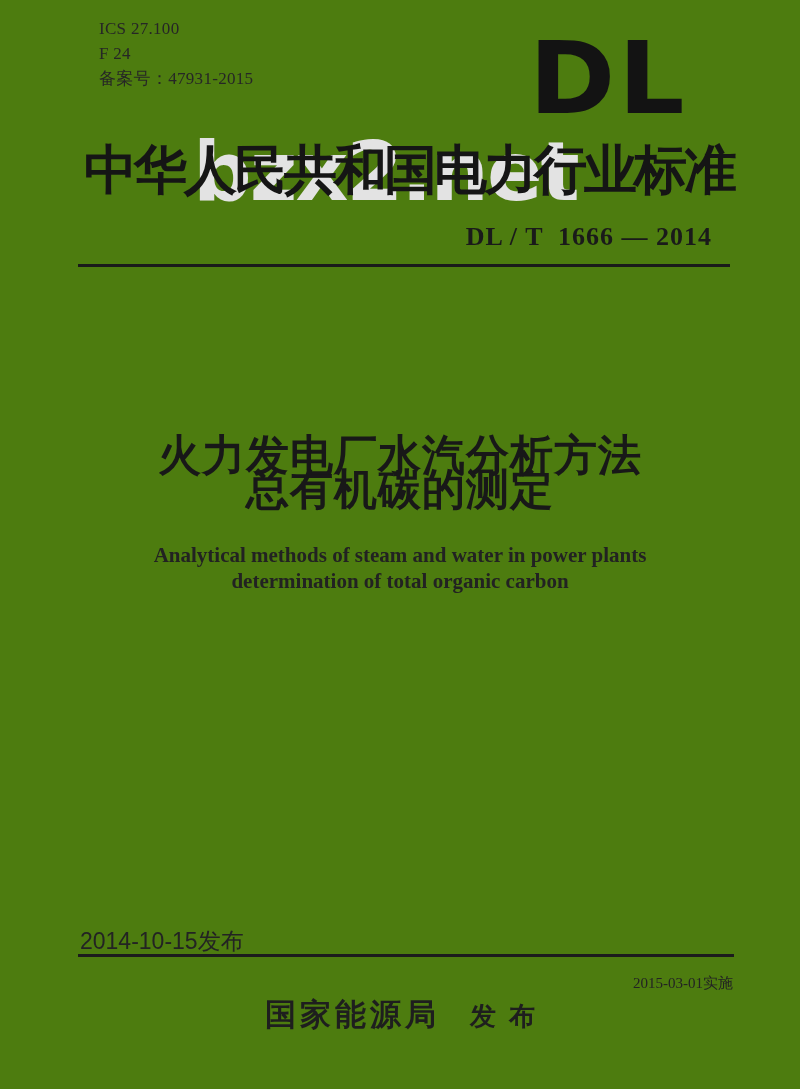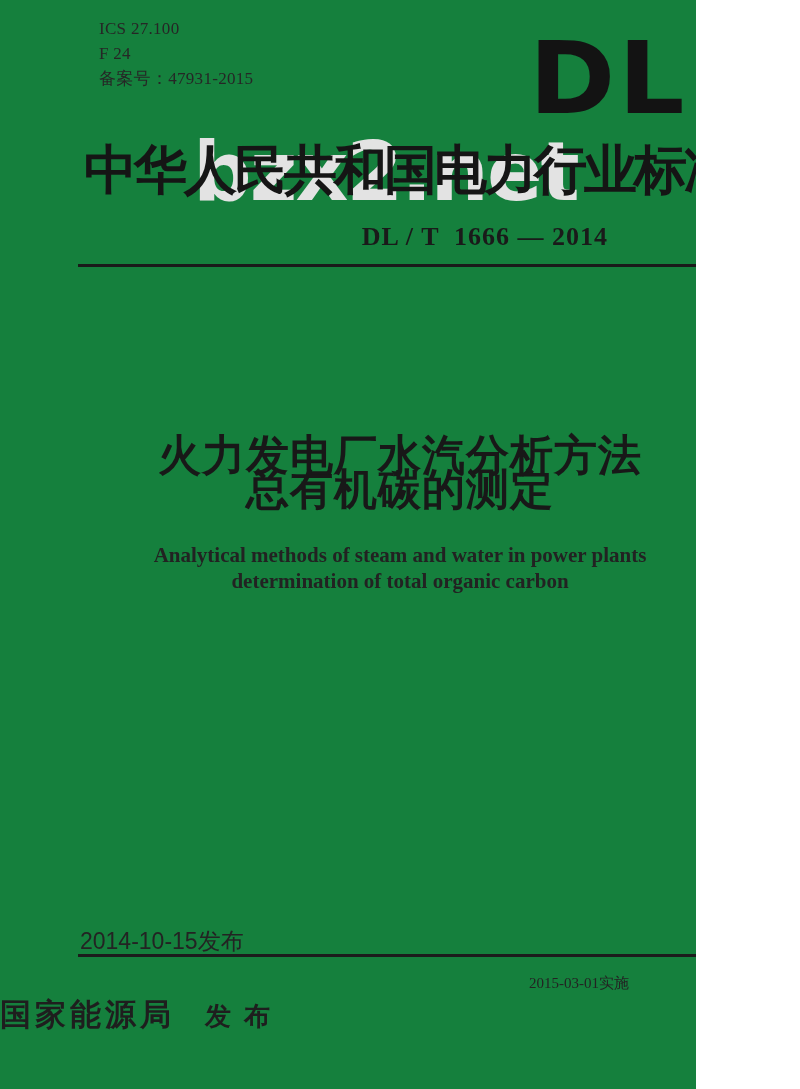--- a/index.html
+++ b/index.html
@@ -1,19 +1,19 @@
 <!DOCTYPE html>
 <html><head>
 <meta charset="utf-8">
 <style>
   html,body{margin:0;padding:0;background:#ffffff;}
   #page{
     position:relative;
-    width:696px;height:1089px;
-    background:#15803d;
+    width:800px;height:1089px;
+    background:#4d7c0f;
     overflow:hidden;
     font-family:"Liberation Serif", serif;
     color:#1c1c1c;
   }
   
   .ics-block{
     position:absolute;left:99px;top:16px;
     font-family:"Liberation Serif", serif;
     font-size:17px;line-height:25px;color:#262626;
     letter-spacing:.3px;
@@ -79,21 +79,21 @@
     font-family:Liberation Serif, serif;
     font-size:15px;color:#232323;white-space:pre;
   }
   .rule-bottom{
     position:absolute;left:78px;top:954px;width:656px;height:3px;
     background:#1c1c1c;
   }
   
   .footer-row{
     position:absolute;left:0;top:994px;width:800px;
-    display:flex;align-items:baseline;gap:30px;
+    display:flex;justify-content:center;align-items:baseline;gap:30px;
   }
   .publisher{
     font-family:"Liberation Serif", serif;
     font-weight:600;font-size:31px;color:#1e1e1e;
     letter-spacing:4px;
   }
   .publish-label{
     font-family:"Liberation Serif", serif;
     font-weight:600;font-size:26px;color:#1e1e1e;
     white-space:pre;

